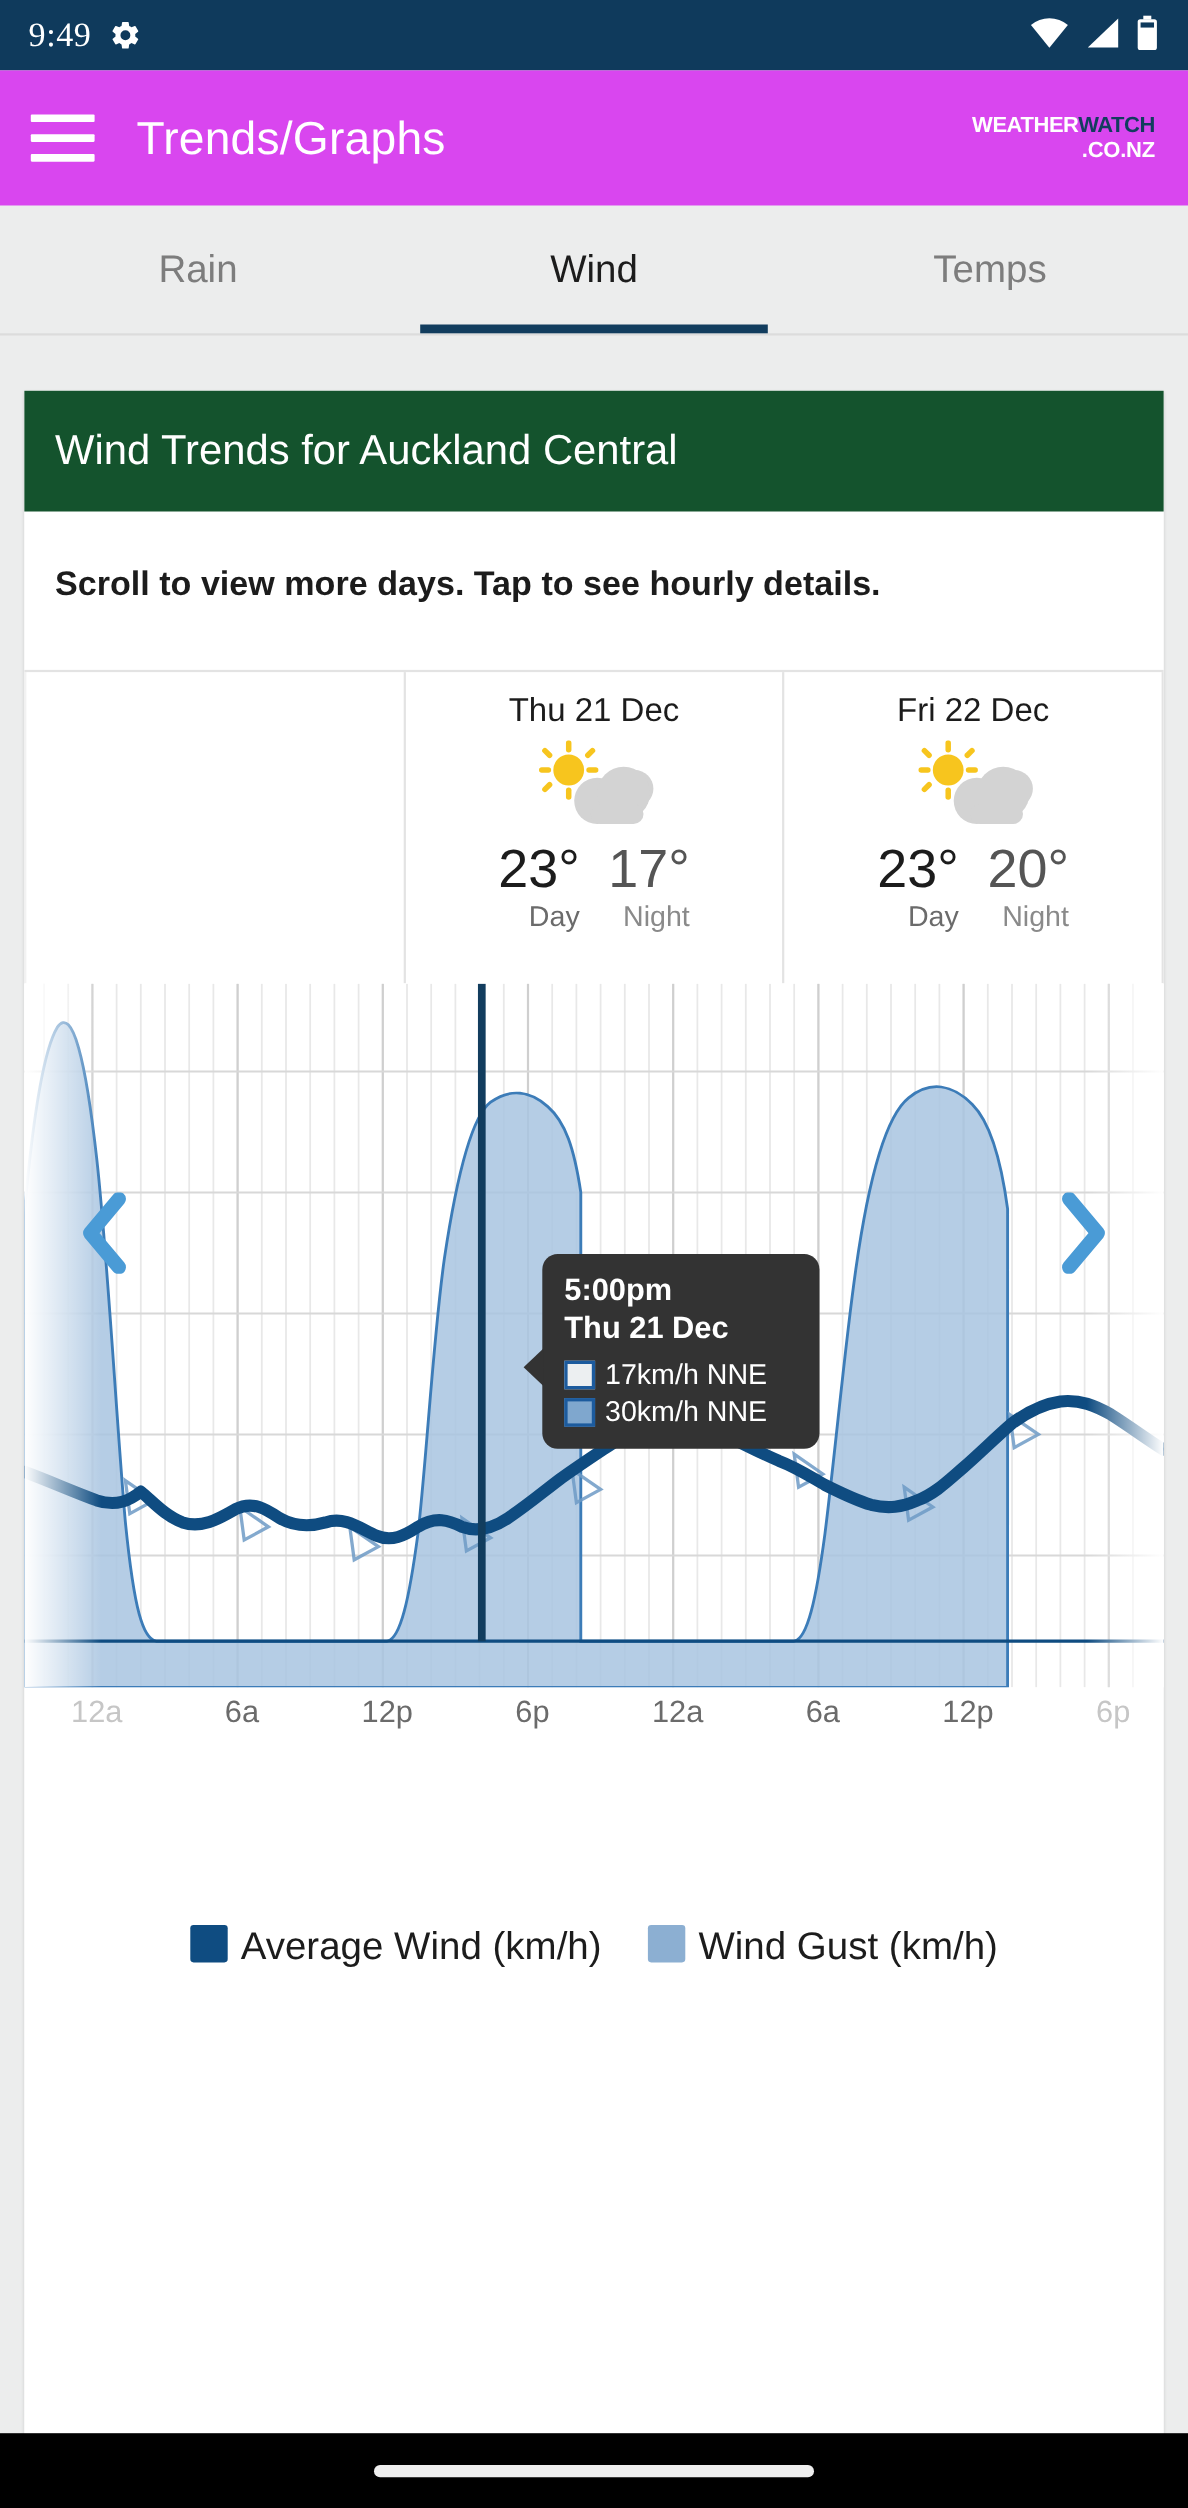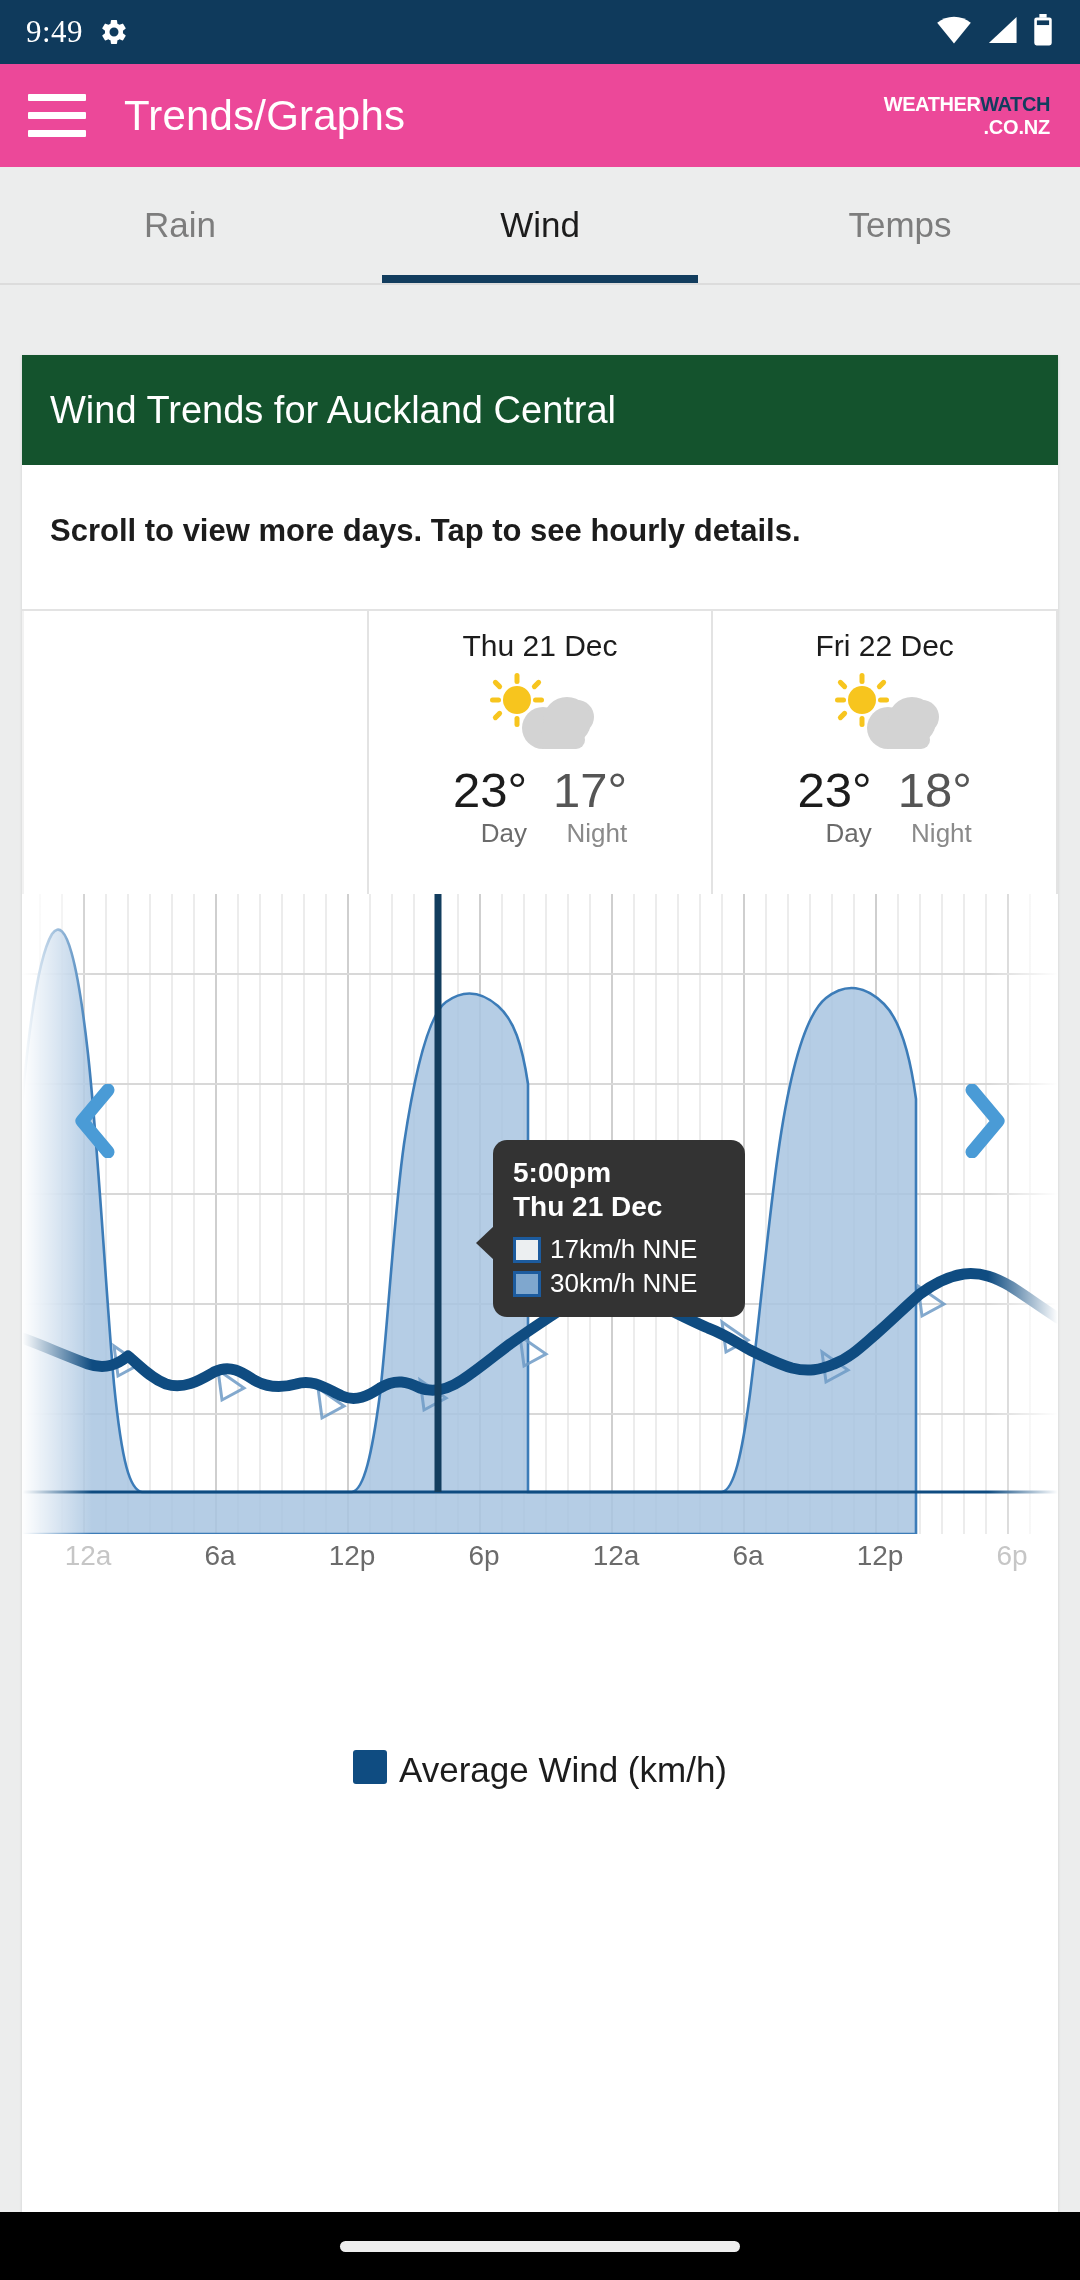--- a/index.html
+++ b/index.html
@@ -16,21 +16,21 @@
     height: 64px; background: #0F3A5C; color: #fff;
     display: flex; align-items: center; padding: 0 26px;
   }
   .sb-time { font-size: 31px; letter-spacing: .5px; font-weight: 400; font-family: Liberation Serif, serif; }
   .sb-gear { margin-left: 16px; display: flex; align-items: center; }
   .sb-spacer { flex: 1; }
   .sb-icons { display: flex; align-items: center; gap: 14px; }
 
   
   .appbar {
-    height: 103px; background: #ec4899;
+    height: 123px; background: #d946ef;
     display: flex; align-items: center; padding: 0 28px;
   }
   .hamburger { width: 58px; display: flex; flex-direction: column; gap: 11px; cursor: pointer; }
   .hamburger i { display: block; height: 7px; background: #fff; border-radius: 1px; }
   .appbar-title {
     color: #fff; font-size: 42px; margin-left: 38px; font-weight: 400;
     letter-spacing: .2px;
   }
   .appbar-spacer { flex: 1; }
   .brand { text-align: right; line-height: 1; padding-right: 2px; }
@@ -267,21 +267,21 @@
               <rect x="56" y="58" width="48" height="18" rx="9"></rect>
             </g>
           </svg>
         </div>
         <div class="temps">
           <div class="temp-block">
             <div class="temp-val">23°</div>
             <div class="temp-lbl">Day</div>
           </div>
           <div class="temp-block">
-            <div class="temp-val night">18°</div>
+            <div class="temp-val night">20°</div>
             <div class="temp-lbl night">Night</div>
           </div>
         </div>
       </div>
     </div>
 
     <div class="graphwrap">
       <svg width="1036" height="640" viewBox="0 0 1036 640">
         <defs>
           <linearGradient id="fadeL" x1="0" x2="1" y1="0" y2="0">
@@ -448,20 +448,24 @@
       <span style="left:726px;">6a</span>
       <span style="left:858px;">12p</span>
       <span class="dim" style="left:990px;">6p</span>
     </div>
 
     <div class="legend">
       <div class="leg-item">
         <span class="leg-sw" style="background:#0F4C81;"></span>
         <span class="leg-text">Average Wind (km/h)</span>
       </div>
+      <div class="leg-item">
+        <span class="leg-sw" style="background:#8CAFD2;"></span>
+        <span class="leg-text">Wind Gust (km/h)</span>
+      </div>
     </div>
   </div>
 
   <div class="tooltip">
     <div class="tt-arrow"></div>
     <div class="tt-time">5:00pm</div>
     <div class="tt-date">Thu 21 Dec</div>
     <div class="tt-rows">
       <div class="tt-row">
         <span class="tt-sw" style="background:#ECEFF1;"></span>

